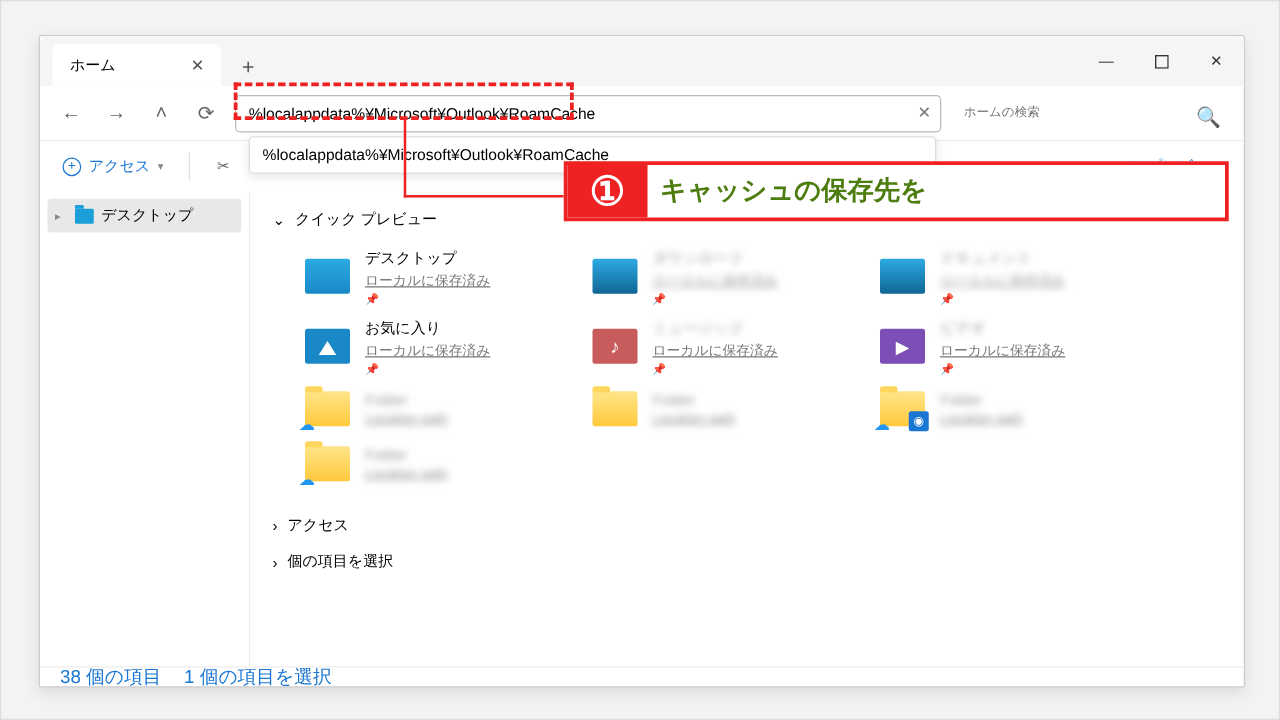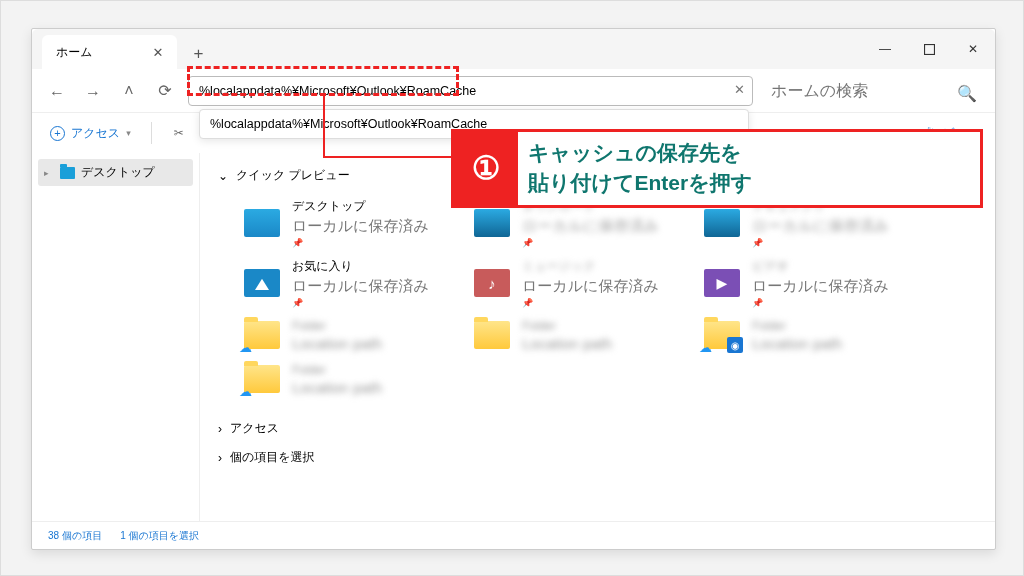--- a/index.html
+++ b/index.html
@@ -11,21 +11,21 @@
   .newtab { width: 30px; height: 30px; display:flex; align-items:center; justify-content:center; margin-left:6px; color:#555; font-size:17px; cursor:pointer;}
   .win-controls { position:absolute; right:0; top:0; height:40px; display:flex; }
   .win-btn { width:44px; display:flex; align-items:center; justify-content:center; color:#333; font-size:12px; }
   .win-btn.max svg{width:11px;height:11px;}
   .toolbar { height: 44px; display:flex; align-items:center; padding: 0 8px; gap: 2px; border-bottom:1px solid #eee; position: relative; }
   .nav-btn { width:34px; height:34px; display:flex; align-items:center; justify-content:center; color:#666; border-radius:4px; }
   .addr-wrap { flex:0 0 565px; margin-left:4px; position:relative; }
   .addr { width:100%; height:30px; border:1px solid #bbb; border-radius:4px; padding:0 30px 0 10px; font-size:12.5px; outline:none; }
   .addr-clear { position:absolute; right:8px; top:6px; color:#777; font-size:13px; cursor:pointer; }
   .search-wrap { flex:1; margin-left:10px; position:relative; }
-  .search { width:100%; height:30px; border:none; background:transparent; font-size:16px; color:#8b5cf6; padding:0 24px 0 6px; }
+  .search { width:100%; height:30px; border:none; background:transparent; font-size:10px; color:#8b5cf6; padding:0 24px 0 6px; }
   .search-ic { position:absolute; right:10px; top:8px; color:#888; }
   .dashed-box { position:absolute; left:186px; top:65px; width:272px; height:30px; border:3px dashed #e22; pointer-events:none; }
   .cmdbar { height:40px; display:flex; align-items:center; padding:0 10px; gap:8px; font-size:12px; color:#333; }
   .newbtn { display:flex; align-items:center; gap:6px; color:#1976d2; padding:4px 8px; }
   .newbtn .ring{ width:15px;height:15px;border:1.5px solid #1976d2;border-radius:50%;display:flex;align-items:center;justify-content:center;font-size:11px;}
   .cmdsep{ width:1px;height:22px;background:#ddd;margin:0 4px;}
   .cmd-ic{ width:30px;height:30px;display:flex;align-items:center;justify-content:center;color:#666;}
   .suggest { position:absolute; left:198px; top:108px; width:550px; height:30px; background:#fff; border:1px solid #ddd; border-radius:4px; display:flex; align-items:center; padding:0 10px; font-size:12.5px; box-shadow:0 2px 8px rgba(0,0,0,.1); z-index:5;}
   .content { flex:1; display:flex; overflow:hidden; }
   .sidebar { width:168px; border-right:1px solid #eee; padding:6px; }
@@ -35,38 +35,38 @@
   .folder-ic{ width:15px;height:12px;background:#1a9fd9;border-radius:1px;position:relative;}
   .folder-ic::before{content:"";position:absolute;top:-3px;left:0;width:7px;height:3px;background:#1a9fd9;border-radius:1px 1px 0 0;}
   .main { flex:1; padding:8px 18px; overflow:auto; font-size:12px; position:relative;}
   .section-head{ display:flex; align-items:center; gap:8px; padding:6px 0; cursor:pointer;}
   .section-head .chev2{ transition:.2s; }
   .grid { display:flex; flex-wrap:wrap; gap:10px 30px; padding:8px 0 18px 26px;}
   .gitem { width:200px; display:flex; align-items:center; gap:10px;}
   .gic { width:38px; height:34px; flex:0 0 38px; position:relative;}
   .gtext { display:flex; flex-direction:column; gap:2px;}
   .gname{ font-size:12px;}
-  .gsub{ font-size:15px; color:#777;}
+  .gsub{ font-size:11px; color:#777;text-decoration:underline;}
   .pin{ font-size:9px; color:#888;}
   .folder-yellow{ width:36px;height:28px;background:linear-gradient(#ffe58a,#ffc93c);border-radius:2px;position:relative;top:3px;}
   .folder-yellow::before{content:"";position:absolute;top:-4px;left:0;width:14px;height:5px;background:#ffd75e;border-radius:2px 2px 0 0;}
   .cloud{position:absolute;bottom:-3px;left:-5px;font-size:13px;color:#2196f3;}
   .badge{position:absolute;bottom:-1px;right:-1px;width:16px;height:16px;background:#ff9800;border-radius:2px;display:flex;align-items:center;justify-content:center;color:#fff;font-size:10px;}
   .badge.blue{background:#1976d2;}
   .blur{ filter: blur(3px); color:#999;}
   .deskic{ width:36px;height:28px;background:linear-gradient(#2baae2,#1a88c7);border-radius:2px;position:relative;top:3px;}
   .picic{ width:36px;height:28px;background:#1a88c7;border-radius:2px;position:relative;top:3px;display:flex;align-items:center;justify-content:center;}
   .picic::after{content:"";width:14px;height:14px;background:#fff;clip-path:polygon(0 100%,50% 20%,100% 100%);}
   .musicic{ width:36px;height:28px;background:#c85b5b;border-radius:2px;position:relative;top:3px;display:flex;align-items:center;justify-content:center;color:#fff;font-size:15px;}
   .videoic{ width:36px;height:28px;background:#7b4fb5;border-radius:2px;position:relative;top:3px;display:flex;align-items:center;justify-content:center;color:#fff;font-size:14px;}
-  .status { height:28px; border-top:1px solid #eee; display:flex; align-items:center; padding:0 16px; gap:18px; font-size:10px; color:#1976d2;}
+  .status { height:16px; border-top:1px solid #eee; display:flex; align-items:center; padding:0 16px; gap:18px; font-size:15px; color:#1976d2;}
   .preview-btn{ margin-left:auto; display:flex; align-items:center; gap:6px; color:#1976d2; font-size:12px; padding:6px;}
   .callout { position:absolute; left:450px; top:128px; width:532px; border:3px solid #e22; background:#fff; display:flex; align-items:stretch; z-index:10; }
   .callout-num{ width:64px; background:#e22; color:#fff; display:flex; align-items:center; justify-content:center; font-size:32px; font-weight:bold;}
-  .callout-text{ flex:1; padding:6px 10px; font-size:21px; font-weight:bold; line-height:1.45; color:#0f766e;}
+  .callout-text{ flex:1; padding:6px 10px; font-size:21px; font-weight:bold; line-height:1.45; color:#4d7c0f;}
   .callout-line{ position:absolute; left:322px; top:95px; width:2px; height:62px; background:#e22; z-index:9;}
   .callout-line2{ position:absolute; left:322px; top:155px; width:128px; height:2px; background:#e22; z-index:9;}
   body{ border:1px solid #ddd; }
 </style>
 </head>
 <body>
 
 <div class="window">
   <div class="titlebar">
     <div class="tab">
@@ -255,15 +255,14 @@
   <span>%localappdata%¥Microsoft¥Outlook¥RoamCache</span>
 </div>
 
 <div class="callout-line"></div>
 <div class="callout-line2"></div>
 
 <div class="callout">
   <div class="callout-num">①</div>
   <div class="callout-text">
     <span>キャッシュの保存先を</span><br>
-    <span>貼り付けてEnterを押す</span>
   </div>
 </div>
 
 </body></html>

